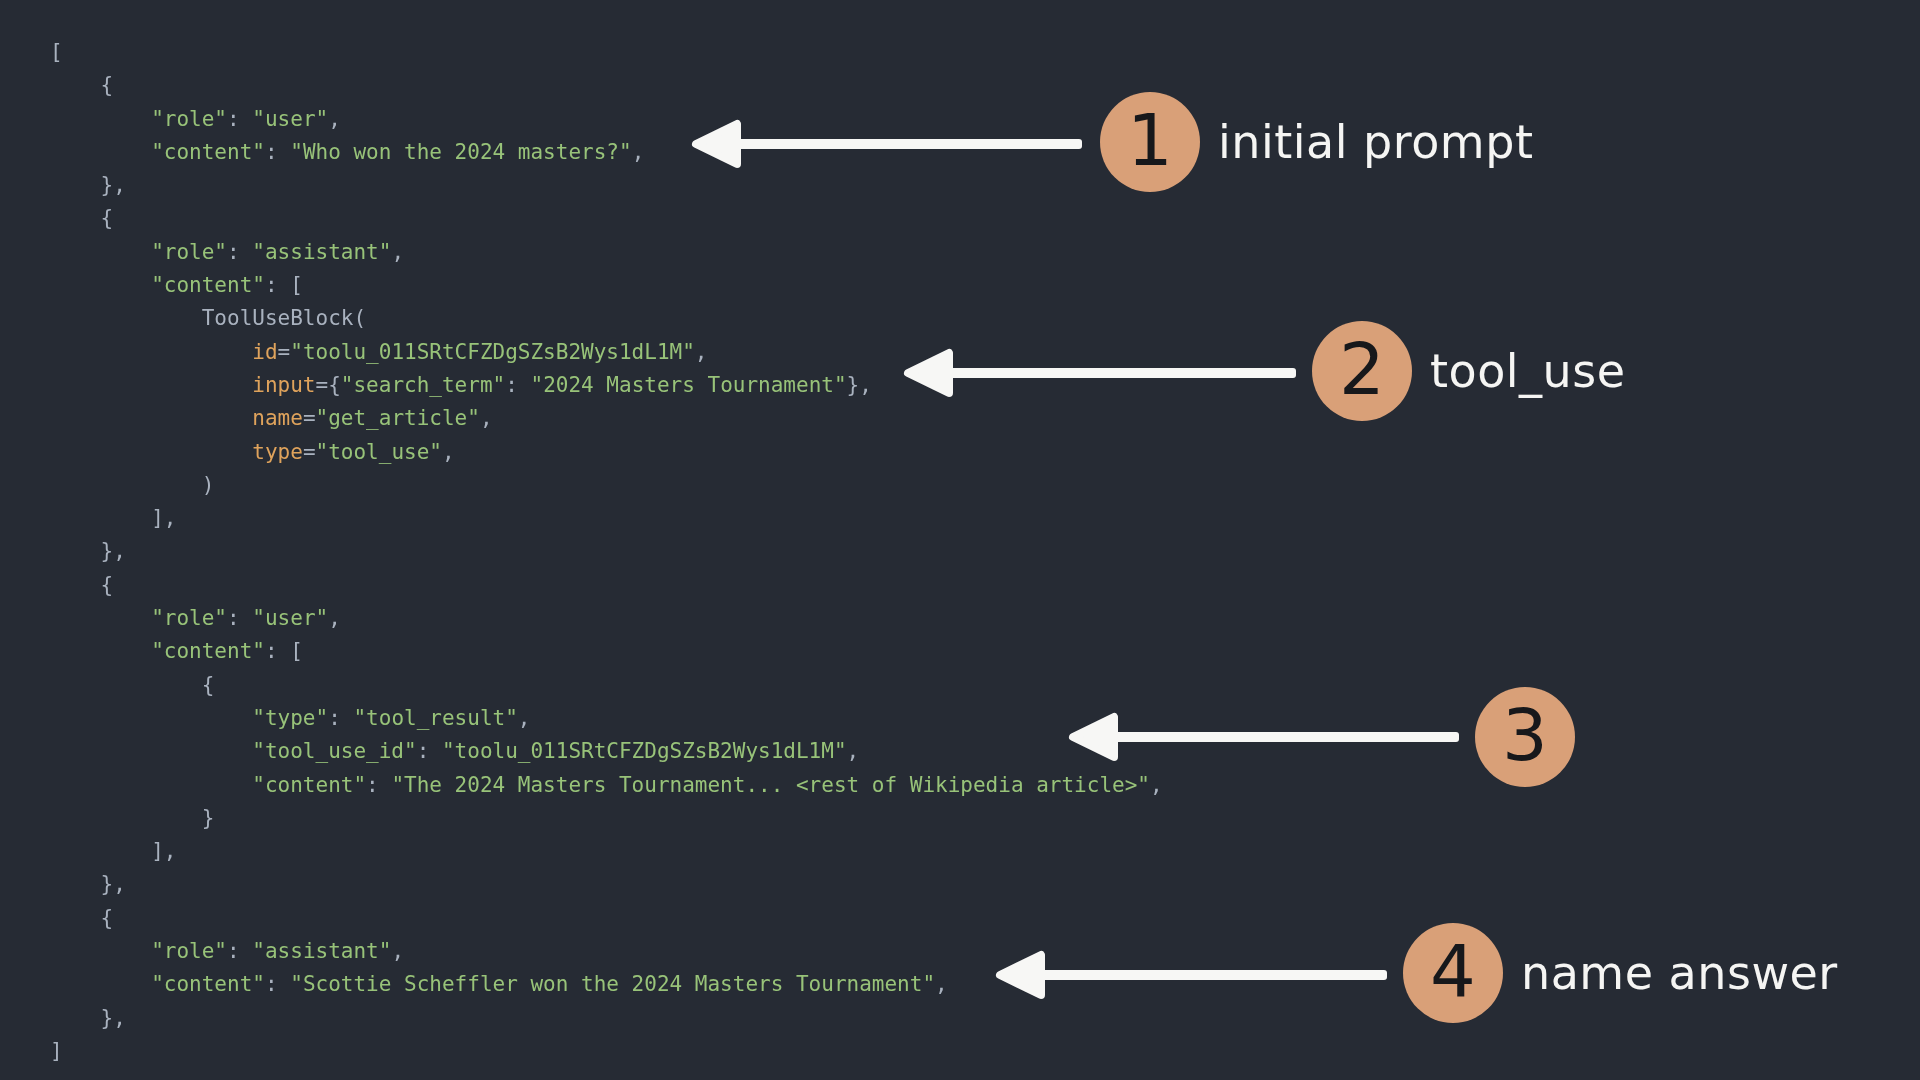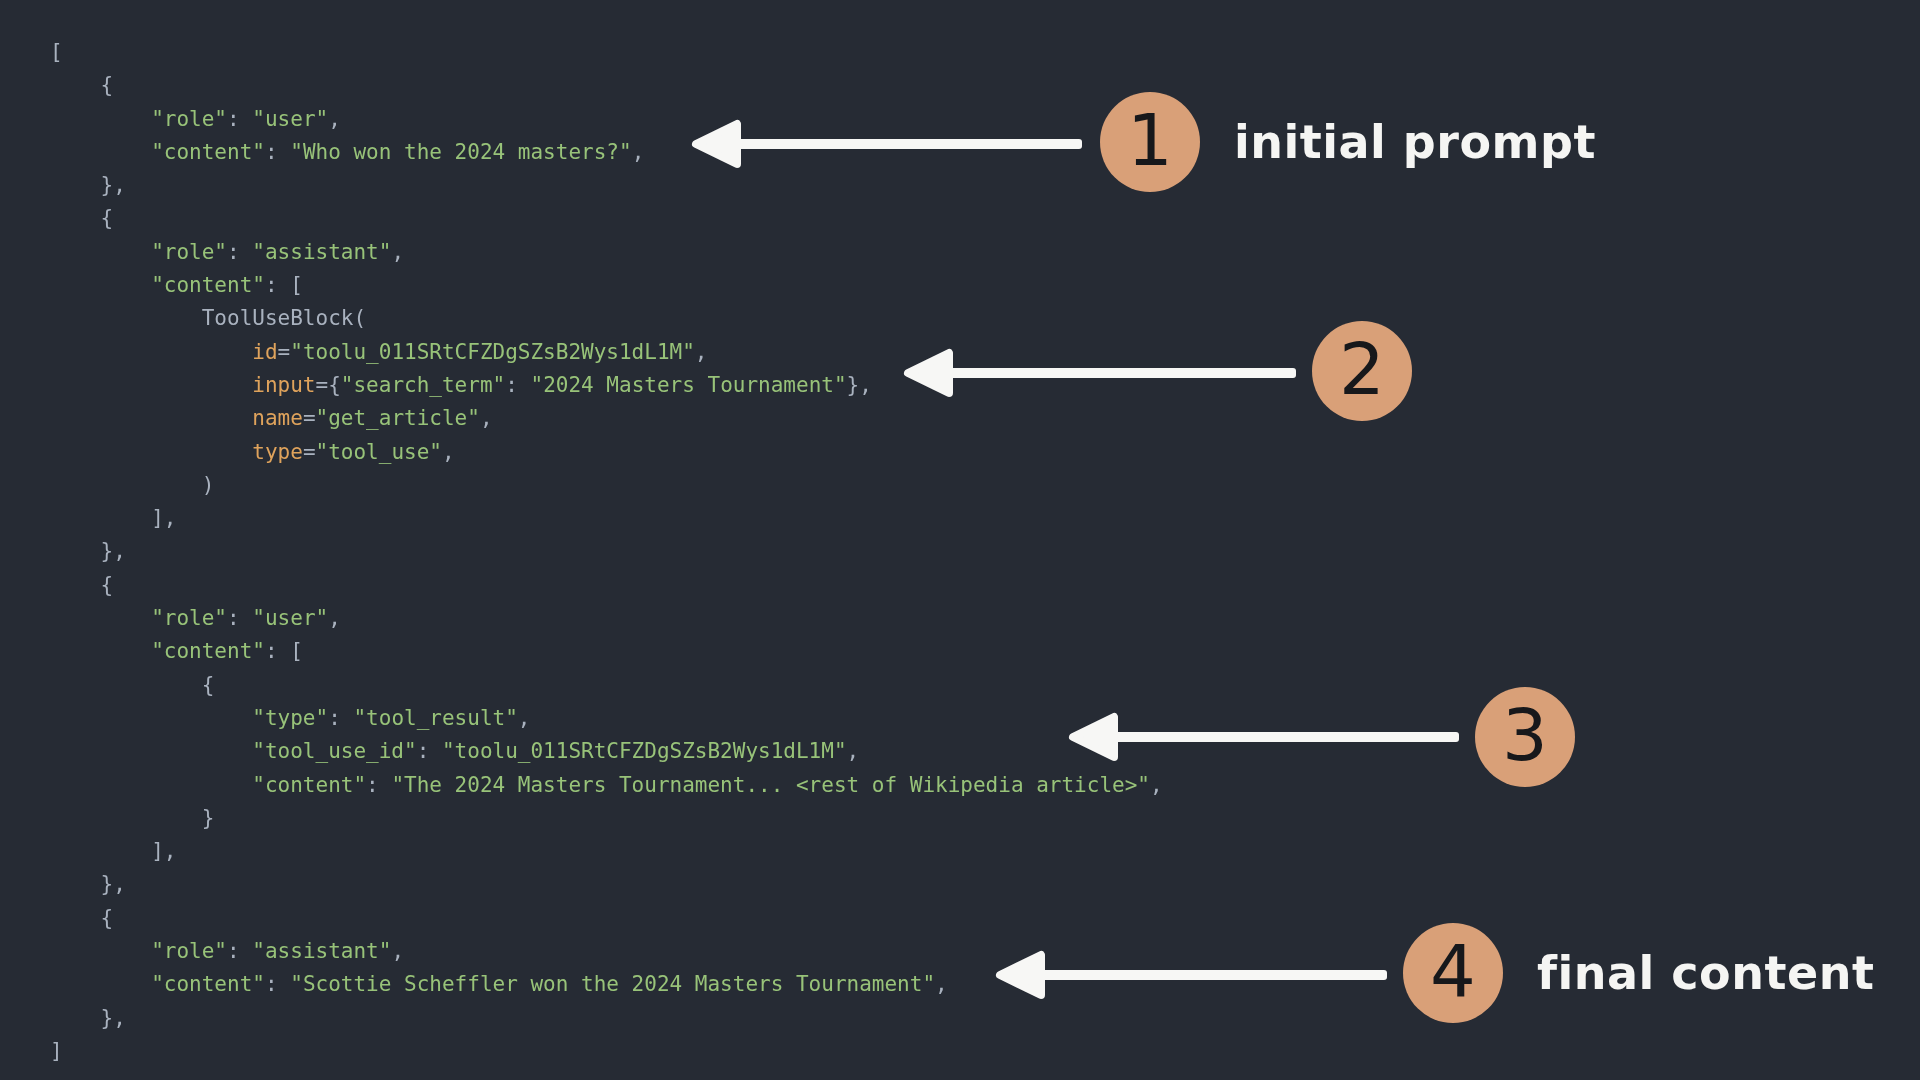--- a/index.html
+++ b/index.html
@@ -58,24 +58,23 @@
   .step-number{
     color:var(--circle-number);
     font-size:72px;
     font-weight:500;
     line-height:1;
     transform:translateY(-2px);
   }
   .annotation-label{
     color:var(--label);
     font-size:46px;
-    font-weight:700;
+    font-weight:400;
     letter-spacing:0.5px;
     white-space:nowrap;
-    margin-left:16px;
   }
 </style>
 </head>
 <body>
 
 <div class="canvas">
 
   <pre class="code"><div class="code-line"><span class="tok-p">[</span></div><div class="code-line">    <span class="tok-p">{</span></div><div class="code-line">        <span class="tok-s">"role"</span><span class="tok-p">: </span><span class="tok-s">"user"</span><span class="tok-p">,</span></div><div class="code-line">        <span class="tok-s">"content"</span><span class="tok-p">: </span><span class="tok-s">"Who won the 2024 masters?"</span><span class="tok-p">,</span></div><div class="code-line">    <span class="tok-p">},</span></div><div class="code-line">    <span class="tok-p">{</span></div><div class="code-line">        <span class="tok-s">"role"</span><span class="tok-p">: </span><span class="tok-s">"assistant"</span><span class="tok-p">,</span></div><div class="code-line">        <span class="tok-s">"content"</span><span class="tok-p">: [</span></div><div class="code-line">            <span class="tok-p">ToolUseBlock(</span></div><div class="code-line">                <span class="tok-o">id</span><span class="tok-p">=</span><span class="tok-s">"toolu_011SRtCFZDgSZsB2Wys1dL1M"</span><span class="tok-p">,</span></div><div class="code-line">                <span class="tok-o">input</span><span class="tok-p">={</span><span class="tok-s">"search_term"</span><span class="tok-p">: </span><span class="tok-s">"2024 Masters Tournament"</span><span class="tok-p">},</span></div><div class="code-line">                <span class="tok-o">name</span><span class="tok-p">=</span><span class="tok-s">"get_article"</span><span class="tok-p">,</span></div><div class="code-line">                <span class="tok-o">type</span><span class="tok-p">=</span><span class="tok-s">"tool_use"</span><span class="tok-p">,</span></div><div class="code-line">            <span class="tok-p">)</span></div><div class="code-line">        <span class="tok-p">],</span></div><div class="code-line">    <span class="tok-p">},</span></div><div class="code-line">    <span class="tok-p">{</span></div><div class="code-line">        <span class="tok-s">"role"</span><span class="tok-p">: </span><span class="tok-s">"user"</span><span class="tok-p">,</span></div><div class="code-line">        <span class="tok-s">"content"</span><span class="tok-p">: [</span></div><div class="code-line">            <span class="tok-p">{</span></div><div class="code-line">                <span class="tok-s">"type"</span><span class="tok-p">: </span><span class="tok-s">"tool_result"</span><span class="tok-p">,</span></div><div class="code-line">                <span class="tok-s">"tool_use_id"</span><span class="tok-p">: </span><span class="tok-s">"toolu_011SRtCFZDgSZsB2Wys1dL1M"</span><span class="tok-p">,</span></div><div class="code-line">                <span class="tok-s">"content"</span><span class="tok-p">: </span><span class="tok-s">"The 2024 Masters Tournament... &lt;rest of Wikipedia article&gt;"</span><span class="tok-p">,</span></div><div class="code-line">            <span class="tok-p">}</span></div><div class="code-line">        <span class="tok-p">],</span></div><div class="code-line">    <span class="tok-p">},</span></div><div class="code-line">    <span class="tok-p">{</span></div><div class="code-line">        <span class="tok-s">"role"</span><span class="tok-p">: </span><span class="tok-s">"assistant"</span><span class="tok-p">,</span></div><div class="code-line">        <span class="tok-s">"content"</span><span class="tok-p">: </span><span class="tok-s">"Scottie Scheffler won the 2024 Masters Tournament"</span><span class="tok-p">,</span></div><div class="code-line">    <span class="tok-p">},</span></div><div class="code-line"><span class="tok-p">]</span></div></pre>
 
   <svg class="arrow" style="left:690px;top:119px" width="392" height="50" viewBox="0 0 392 50">
@@ -102,28 +101,29 @@
     <div class="step-circle">
       <span class="step-number">1</span>
     </div>
     <div class="annotation-label">initial prompt</div>
   </div>
 
   <div class="annotation" style="left:1312px;top:321px">
     <div class="step-circle">
       <span class="step-number">2</span>
     </div>
+    <div class="annotation-label">tool_use</div>
   </div>
 
   <div class="annotation" style="left:1475px;top:687px">
     <div class="step-circle">
       <span class="step-number">3</span>
     </div>
   </div>
 
   <div class="annotation" style="left:1403px;top:923px">
     <div class="step-circle">
       <span class="step-number">4</span>
     </div>
-    <div class="annotation-label">final content</div>
+    <div class="annotation-label">name answer</div>
   </div>
 
 </div>
 
 </body></html>

